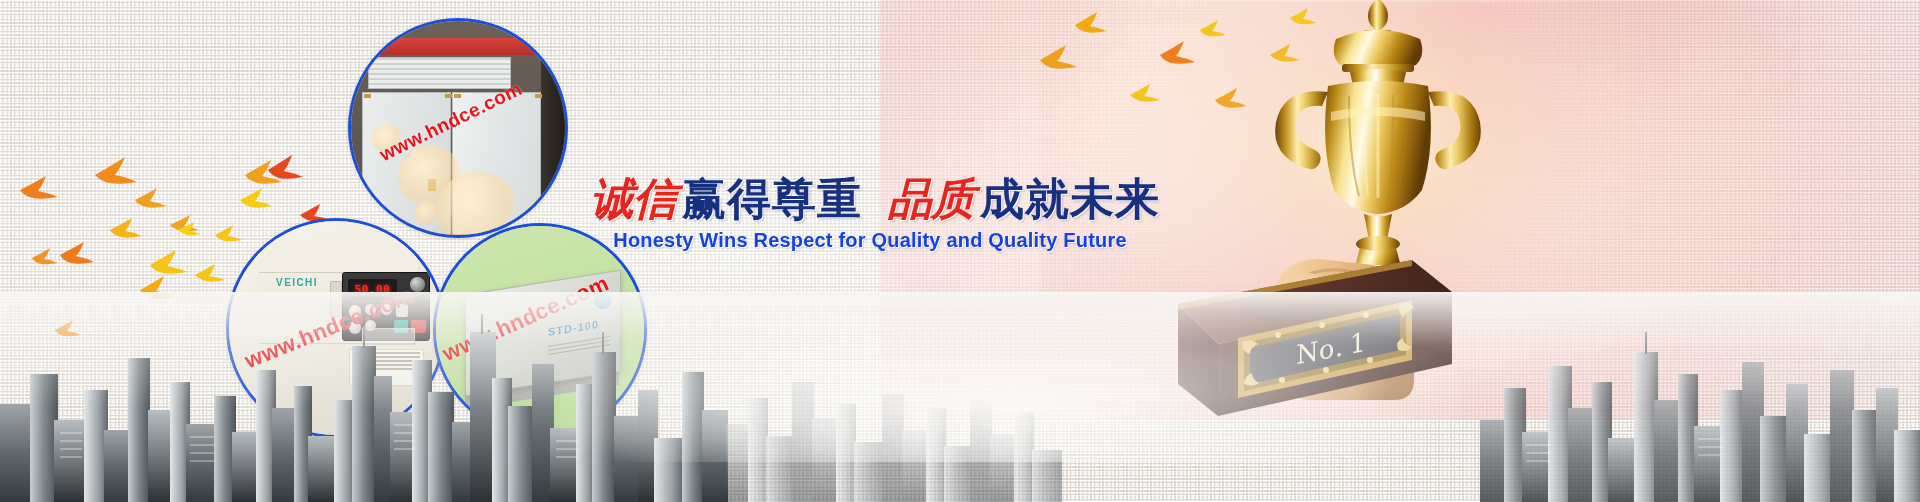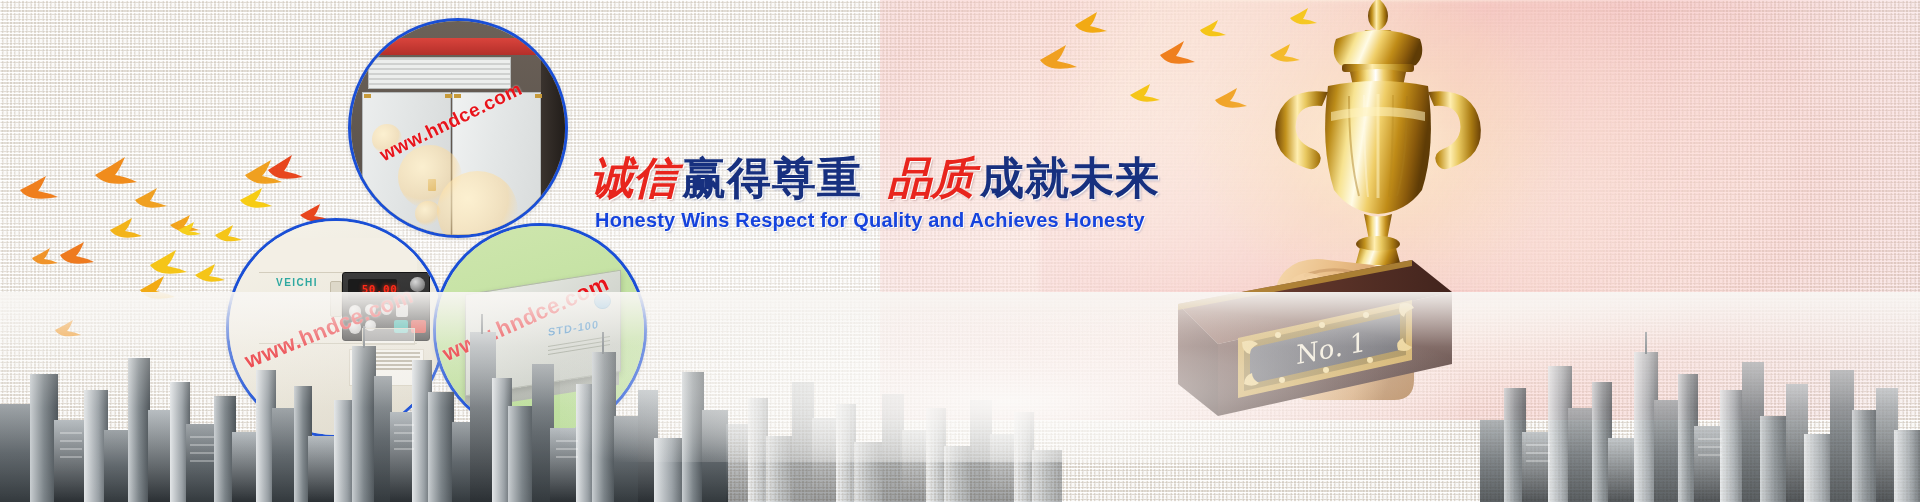--- a/index.html
+++ b/index.html
@@ -94,21 +94,21 @@
   .bokeh{position:absolute;border-radius:50%;
     background:radial-gradient(circle at 38% 34%, rgba(255,241,205,.88) 0%, rgba(255,214,140,.45) 55%, rgba(255,200,120,0) 72%);}
 
   
   .vfd{position:absolute;inset:0;background:linear-gradient(160deg,#f6f3ea 0%,#ece8dc 52%,#ded9cb 100%);}
   .vfd-top{position:absolute;left:14%;top:8%;width:74%;height:16%;background:#f3efe5;border-bottom:1px solid #d3cdbd;}
   .vfd-brand{position:absolute;left:22%;top:26%;color:#2ea8a0;font-weight:700;font-size:10px;letter-spacing:1.4px;}
   .vfd-panel{position:absolute;left:53%;top:24%;width:40%;height:31%;
     background:linear-gradient(170deg,#3c3c3c,#262626);border-radius:3px;border:1px solid #151515;}
   .vfd-led{position:absolute;left:5%;top:8%;width:58%;height:32%;background:#1b1b1b;border-radius:2px;
-    display:flex;align-items:center;justify-content:flex-end;}
+    display:flex;align-items:center;justify-content:center;}
   .vfd-led span{color:#ff2a18;font-family:"DejaVu Sans Mono",monospace;font-size:11px;font-weight:700;
     letter-spacing:.5px;text-shadow:0 0 4px #ff3a20;}
   .vfd-knob{position:absolute;right:5%;top:6%;width:17%;height:0;padding-bottom:17%;border-radius:50%;
     background:radial-gradient(circle at 36% 32%,#d8d8d8,#8e8e8e 60%,#5a5a5a);}
   .vfd-btn{position:absolute;border-radius:50%;background:radial-gradient(circle at 35% 30%,#e9e9e9,#a9a9a9);}
   .vfd-sq{position:absolute;border-radius:2px;}
   .vfd-handle{position:absolute;left:47%;top:28%;width:5%;height:16%;background:#ddd8c9;border:1px solid #c3bca9;border-radius:2px;}
   .vfd-mid{position:absolute;left:14%;top:57%;width:74%;height:1px;background:#cbc5b4;}
   .vfd-warn{position:absolute;left:56%;top:60%;width:34%;height:16%;
     background:rgba(255,255,255,.55);border:1px solid #d8d2c3;}
@@ -129,21 +129,22 @@
   .grn-txt i{display:block;height:1.5px;margin:2.5px 0;background:#9aa093;}
   .grn-badge{position:absolute;left:76%;top:32%;width:7%;height:0;padding-bottom:7%;
     border-radius:50%;background:#5fa8d8;border:1px solid #3b87ba;}
   .grn-knob{position:absolute;left:46%;top:76%;width:5%;height:0;padding-bottom:5%;border-radius:50%;
     background:radial-gradient(circle at 35% 32%,#4b4b4b,#101010);}
 
   
   .slogan{position:absolute;left:590px;top:156px;width:560px;text-align:center;}
   .cn{
     font-size:44px;line-height:1.05;font-weight:700;white-space:nowrap;
-    font-family:Liberation Serif, serif;
+    font-family:Liberation Sans, sans-serif;
+    margin-top:20px;
   }
   .cn .red{
     color:#e8251d;font-style:italic;
     text-shadow:1px 1px 0 rgba(255,255,255,.95), 2px 2px 2px rgba(120,60,60,.25);
     letter-spacing:-1px;
     padding-right:6px;
   }
   .cn .blue{
     color:#17307f;
     text-shadow:1px 1px 0 rgba(255,255,255,.95), 2px 2px 2px rgba(60,70,130,.25);
@@ -285,21 +286,21 @@
       </div>
       <div class="grn-knob"></div>
     </div>
     <div class="wm" style="left:4%;top:56%;font-size:22px;transform:rotate(-24deg);transform-origin:left center;">www.hndce.com</div>
   </div>
 
   <div class="slogan">
     <div class="cn">
       <span class="red">诚信</span><span class="blue">赢得尊重</span><span class="gap"></span><span class="red">品质</span><span class="blue">成就未来</span>
     </div>
-    <div class="en">Honesty Wins Respect for Quality and Achieves Honesty</div>
+    <div class="en">Honesty Wins Respect for Quality and Quality Future</div>
   </div>
 
   <svg class="trophy-wrap" viewBox="0 0 560 430">
     <defs>
       <linearGradient id="gold" x1="0" y1="0" x2="1" y2="0">
         <stop offset="0" stop-color="#8a5c10"></stop>
         <stop offset="0.14" stop-color="#c9961f"></stop>
         <stop offset="0.30" stop-color="#f6e08a"></stop>
         <stop offset="0.46" stop-color="#ffffff"></stop>
         <stop offset="0.60" stop-color="#f0d070"></stop>

